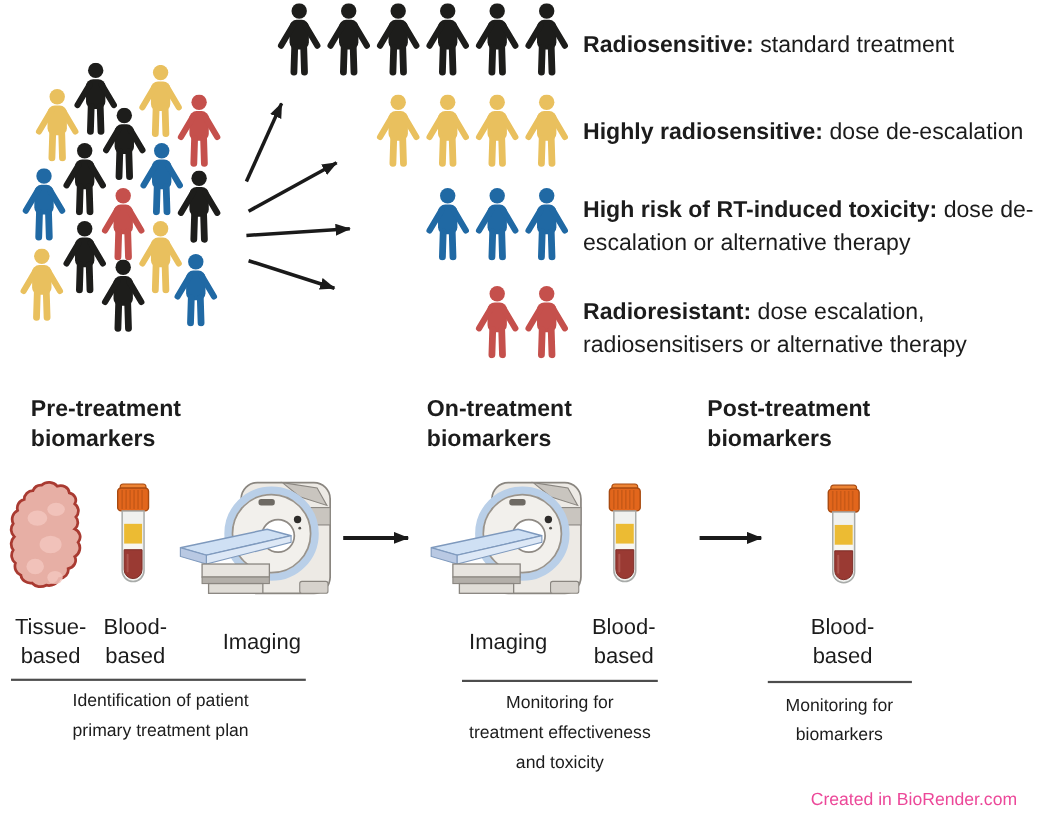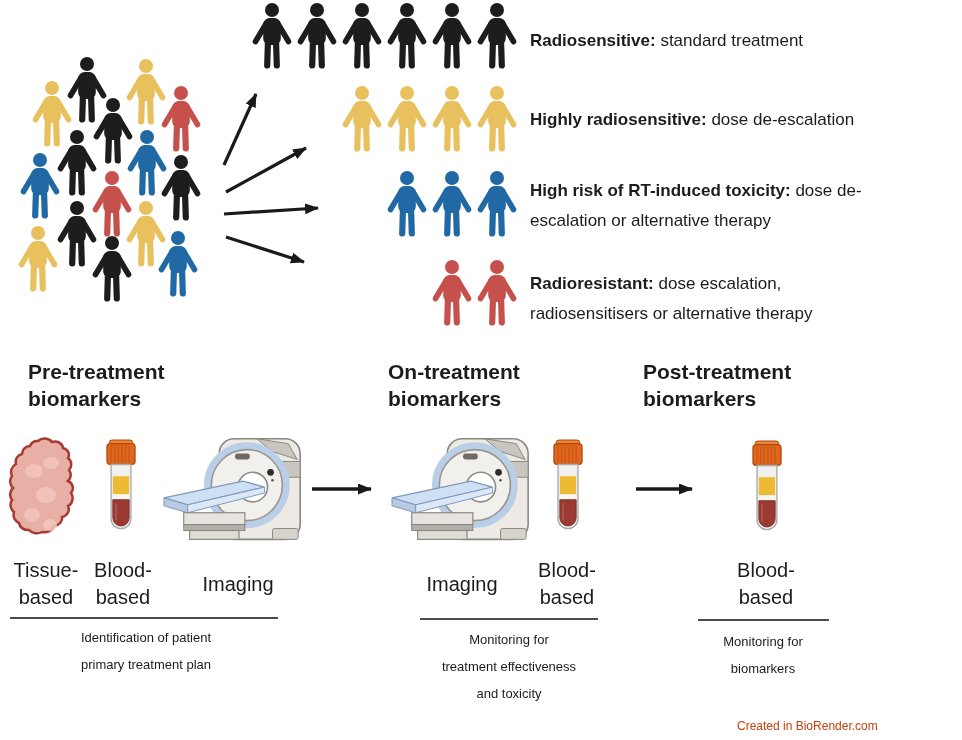--- a/index.html
+++ b/index.html
@@ -5,29 +5,29 @@
   :root{
     --person-black:#1d1d1b; --person-yellow:#e9c05e; --person-blue:#2069a4; --person-red:#c5504c;
     --tissue-pink:#e7afa5; --tissue-outline:#a93a31;
     --tube-cap-orange:#e2661c; --plasma-yellow:#ecbb33; --blood-red:#9a3a33;
     --bed-blue:#cfe0f4; --ring-blue:#b9cfe8; --text:#1c1c1c;
   }
   html,body{margin:0;padding:0;background:#fff;}
   .figure{position:relative;width:962px;height:740px;background:#fff;overflow:hidden;
           font-family:"Liberation Sans",sans-serif;color:var(--text);}
   #gfx{position:absolute;left:0;top:0;}
-  .legend-text{position:absolute;left:530px;width:432px;font-size:17px;line-height:30px;}
+  .legend-text{position:absolute;left:530px;width:432px;font-size:21px;line-height:30px;}
   .lt-line1{white-space:nowrap;}
   .col-header{position:absolute;width:240px;top:358px;text-align:left;font-weight:700;
               font-size:21px;line-height:27px;}
   .icon-label{position:absolute;text-align:center;font-size:20px;line-height:27px;}
-  .note{position:absolute;width:264px;text-align:center;font-size:13px;line-height:27px;}
+  .note{position:absolute;width:264px;text-align:center;font-size:16px;line-height:27px;}
   .note div{white-space:nowrap;}
   .divider{position:absolute;height:2px;background:#4d4d4d;}
-  .credit{position:absolute;left:737px;top:719px;font-size:12px;color:#c2410c;}
+  .credit{position:absolute;left:737px;top:719px;font-size:16px;color:#ec4899;}
   
   .cap{fill:var(--tube-cap-orange);stroke:#a84a10;stroke-width:1.4;}
   .cap-top{fill:#ee8434;stroke:#a84a10;stroke-width:1.1;}
   .cap-ridge{stroke:#b55014;stroke-width:1.6;opacity:.55;fill:none;}
   .glass{fill:#f0f1ef;stroke:#a8aba9;stroke-width:1.5;}
   .plasma{fill:var(--plasma-yellow);}
   .buffy{fill:#f8f7f1;}
   .blood{fill:var(--blood-red);stroke:#7c2d27;stroke-width:1;}
   .blood-hl{stroke:#b5625a;stroke-width:2;opacity:.7;stroke-linecap:round;fill:none;}
   .tissue{fill:var(--tissue-pink);stroke:var(--tissue-outline);stroke-width:2.5;}

